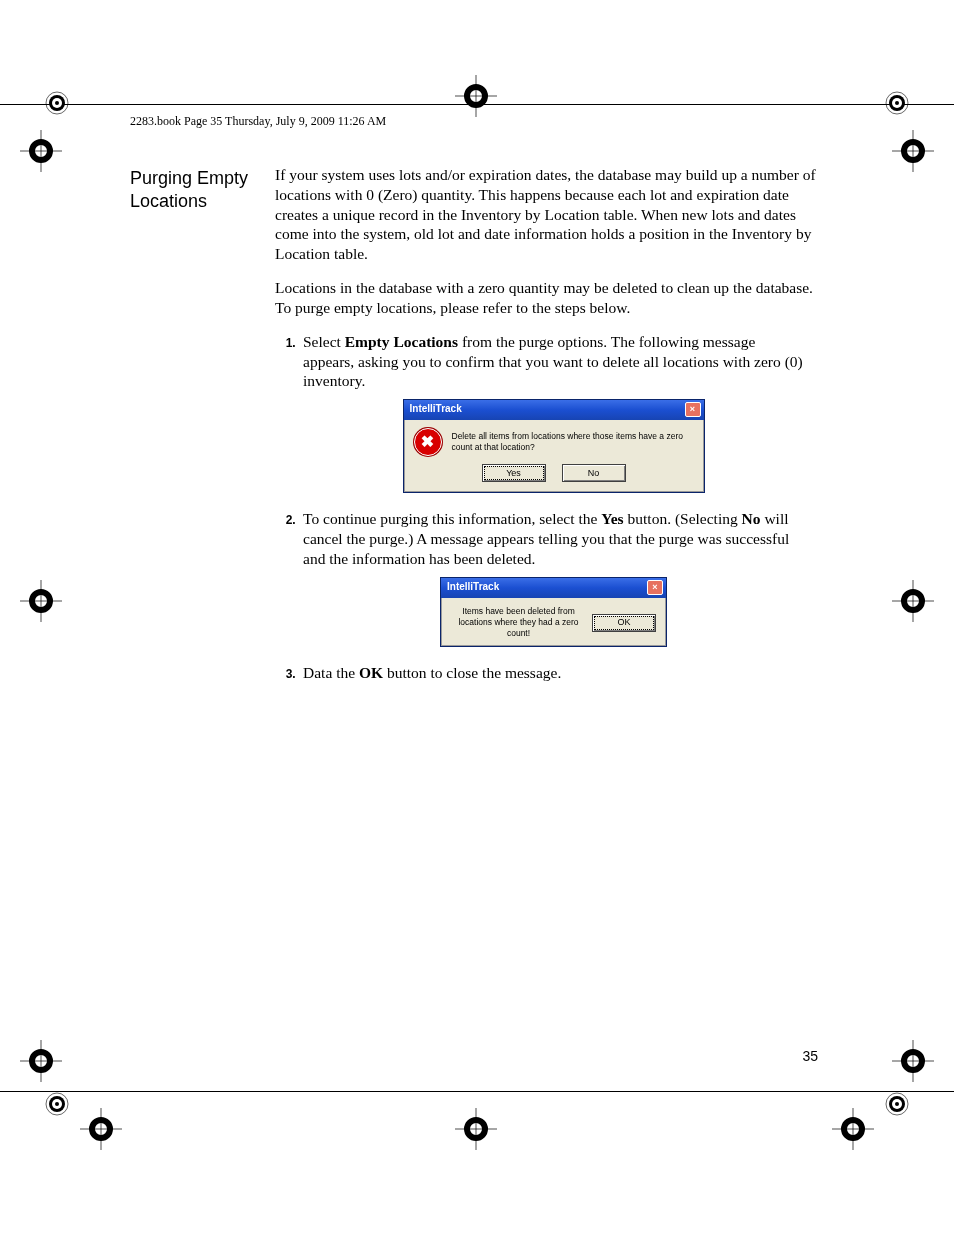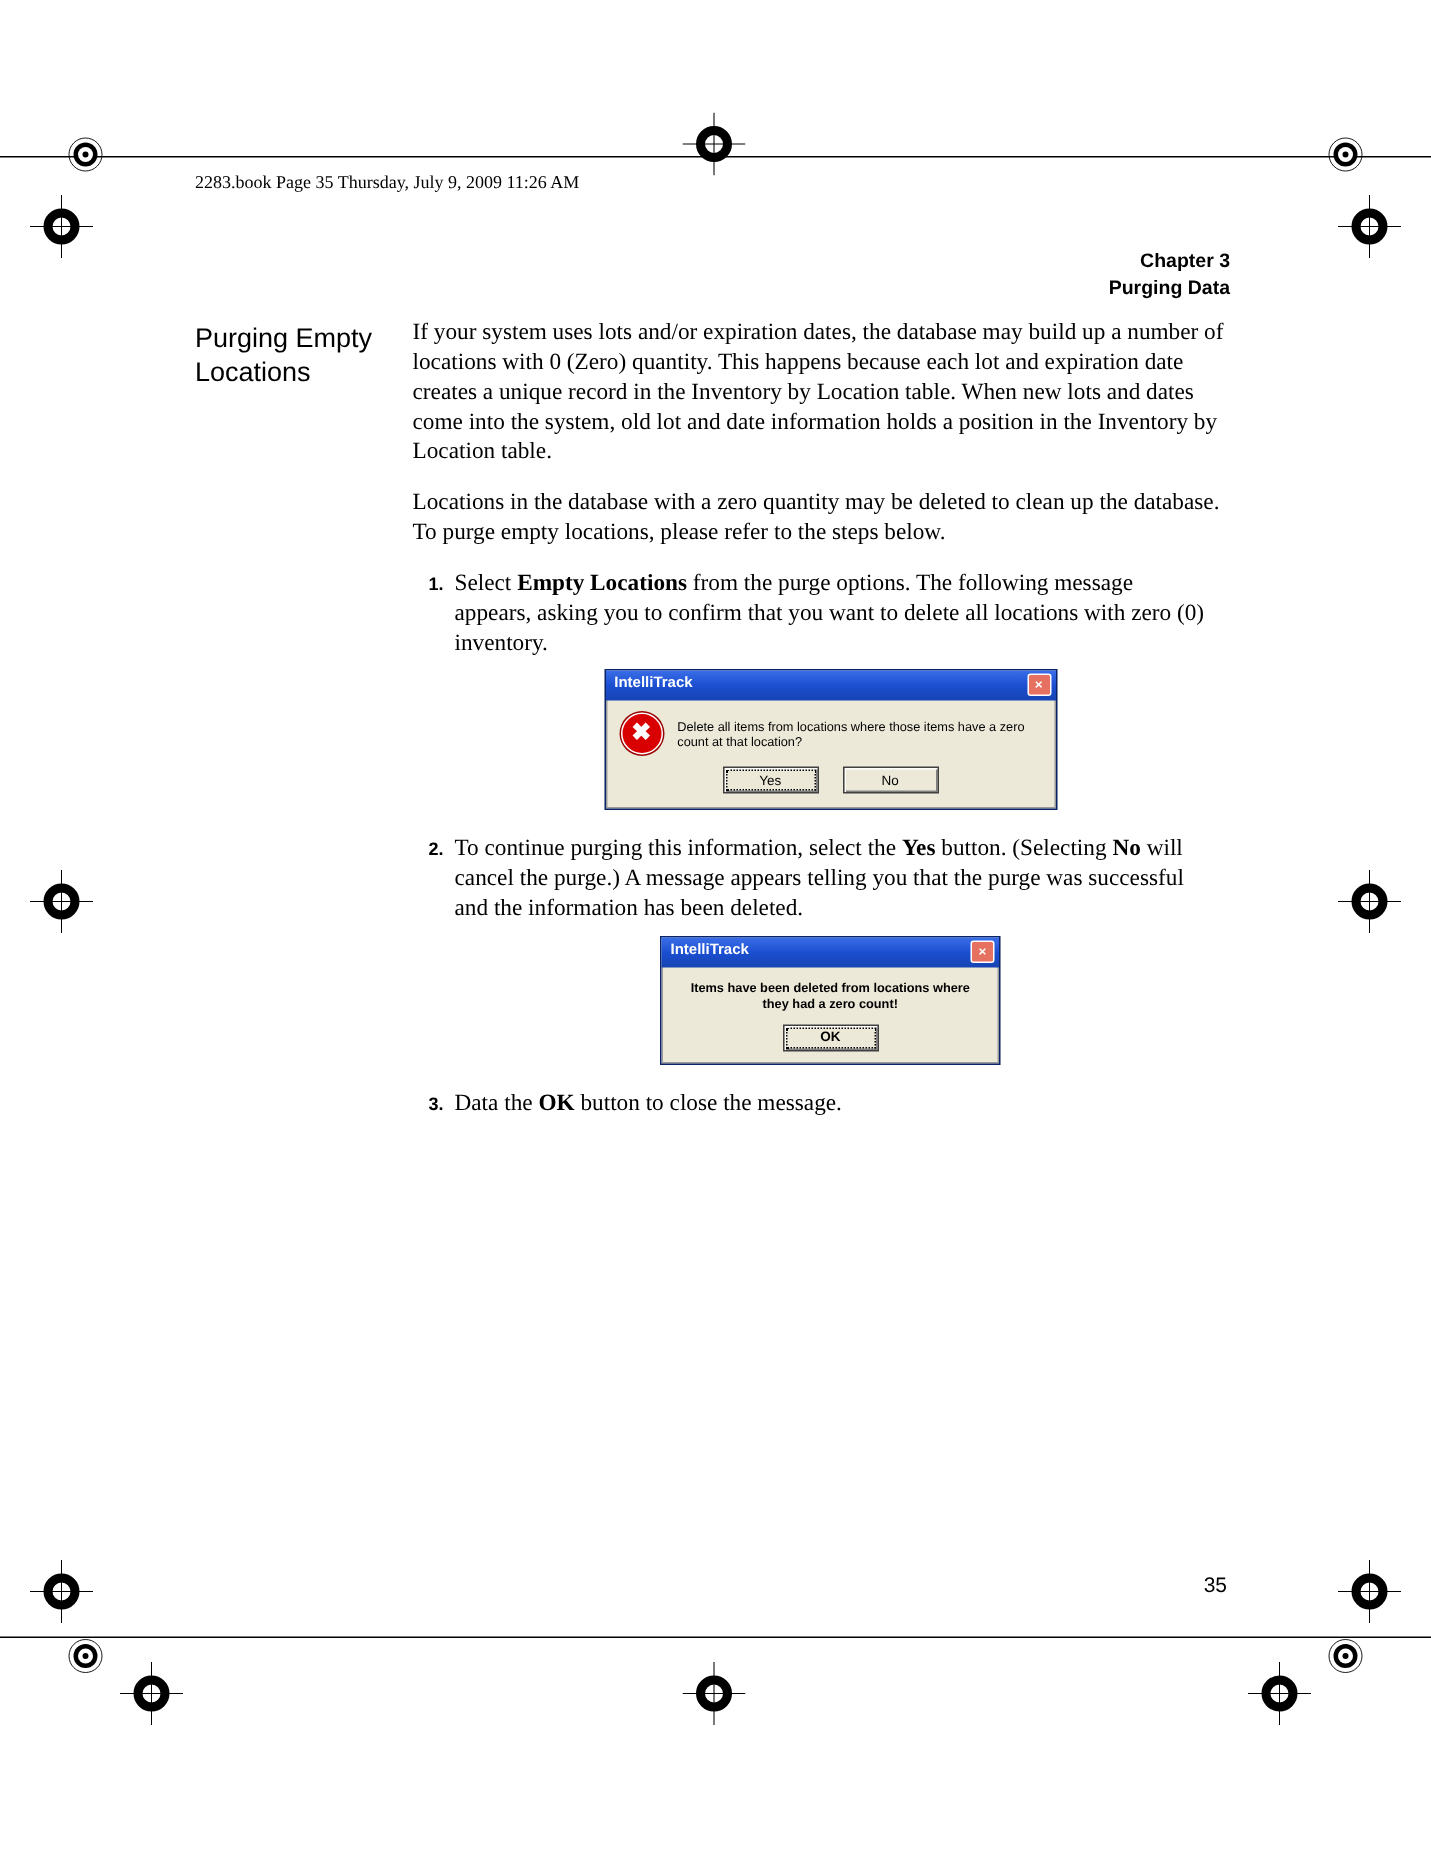--- a/index.html
+++ b/index.html
@@ -116,23 +116,22 @@
     color: #fff;
     line-height: 1;
   }
   .win-body {
     padding: 8px 10px 8px 10px;
     display: flex;
     align-items: center;
     gap: 10px;
   }
   .win-body.col {
-    flex-direction: column;
+    flex-direction: row;
     gap: 6px;
-    font-weight: bold;
   }
   .err-icon {
     width: 26px;
     height: 26px;
     border-radius: 50%;
     background: #d80000;
     border: 1.5px solid #fff;
     box-shadow: 0 0 0 1px #990000;
     display: flex;
     align-items: center;
@@ -266,24 +265,20 @@
 <svg class="crop-mark" style="left:455px; top:75px;" viewBox="0 0 42 42">
     <circle cx="21" cy="21" r="9" fill="none" stroke="#000" stroke-width="6"></circle>
     <circle cx="21" cy="21" r="4" fill="#fff"></circle>
     <line x1="0" y1="21" x2="42" y2="21" stroke="#000" stroke-width="0.7"></line>
     <line x1="21" y1="0" x2="21" y2="42" stroke="#000" stroke-width="0.7"></line>
   </svg>
 
 <div class="header-line">2283.book  Page 35  Thursday, July 9, 2009  11:26 AM</div>
 
 <div class="content-frame">
-  <div class="chapter-heading">
-    <div>Chapter 3</div>
-    <div>Purging Data</div>
-  </div>
 
   <div class="layout">
     <div class="side-head">Purging Empty Locations</div>
     <div class="body-col">
 
       <p>If your system uses lots and/or expiration dates, the database may build up a number of locations with 0 (Zero) quantity. This happens because each lot and expiration date creates a unique record in the Inventory by Location table. When new lots and dates come into the system, old lot and date information holds a position in the Inventory by Location table.</p>
       <p>Locations in the database with a zero quantity may be deleted to clean up the database. To purge empty locations, please refer to the steps below.</p>
 
       <ol>
         <li>

